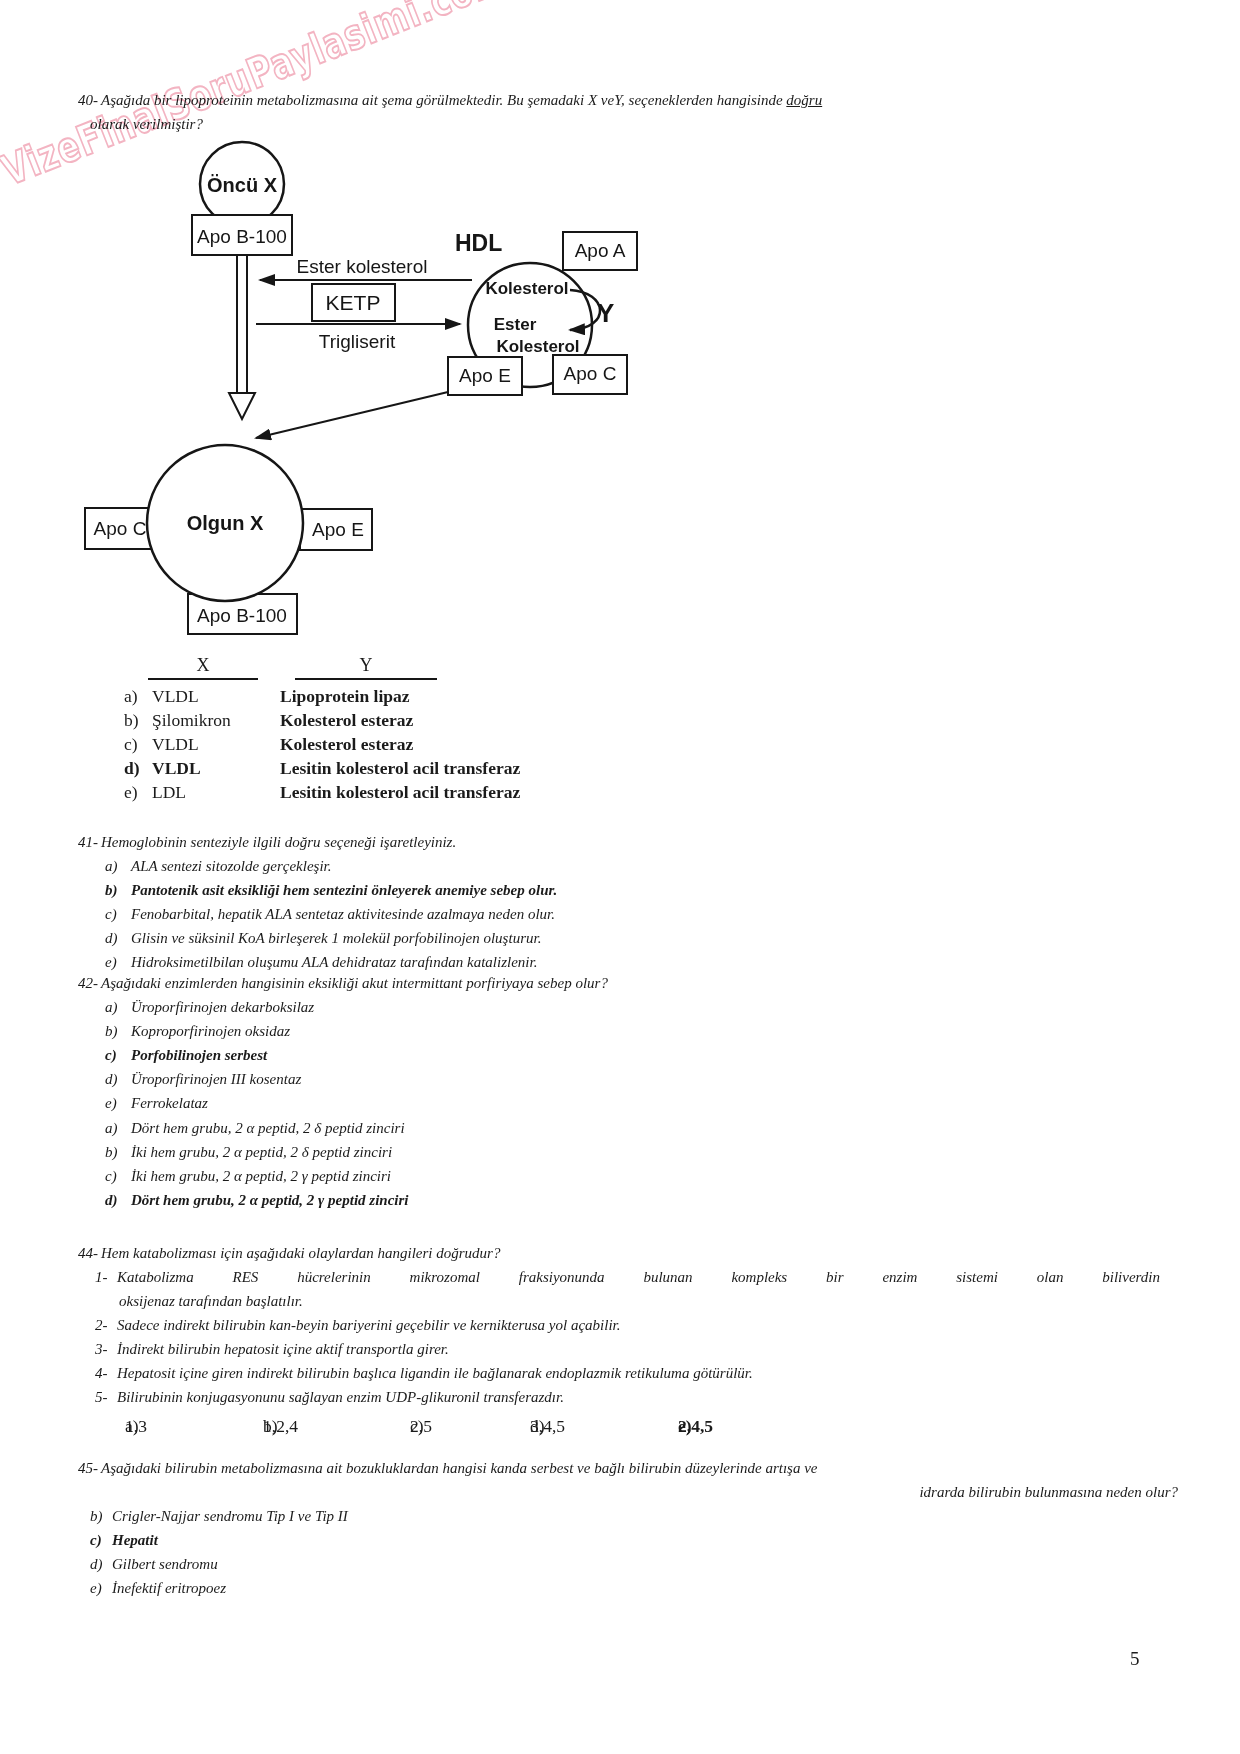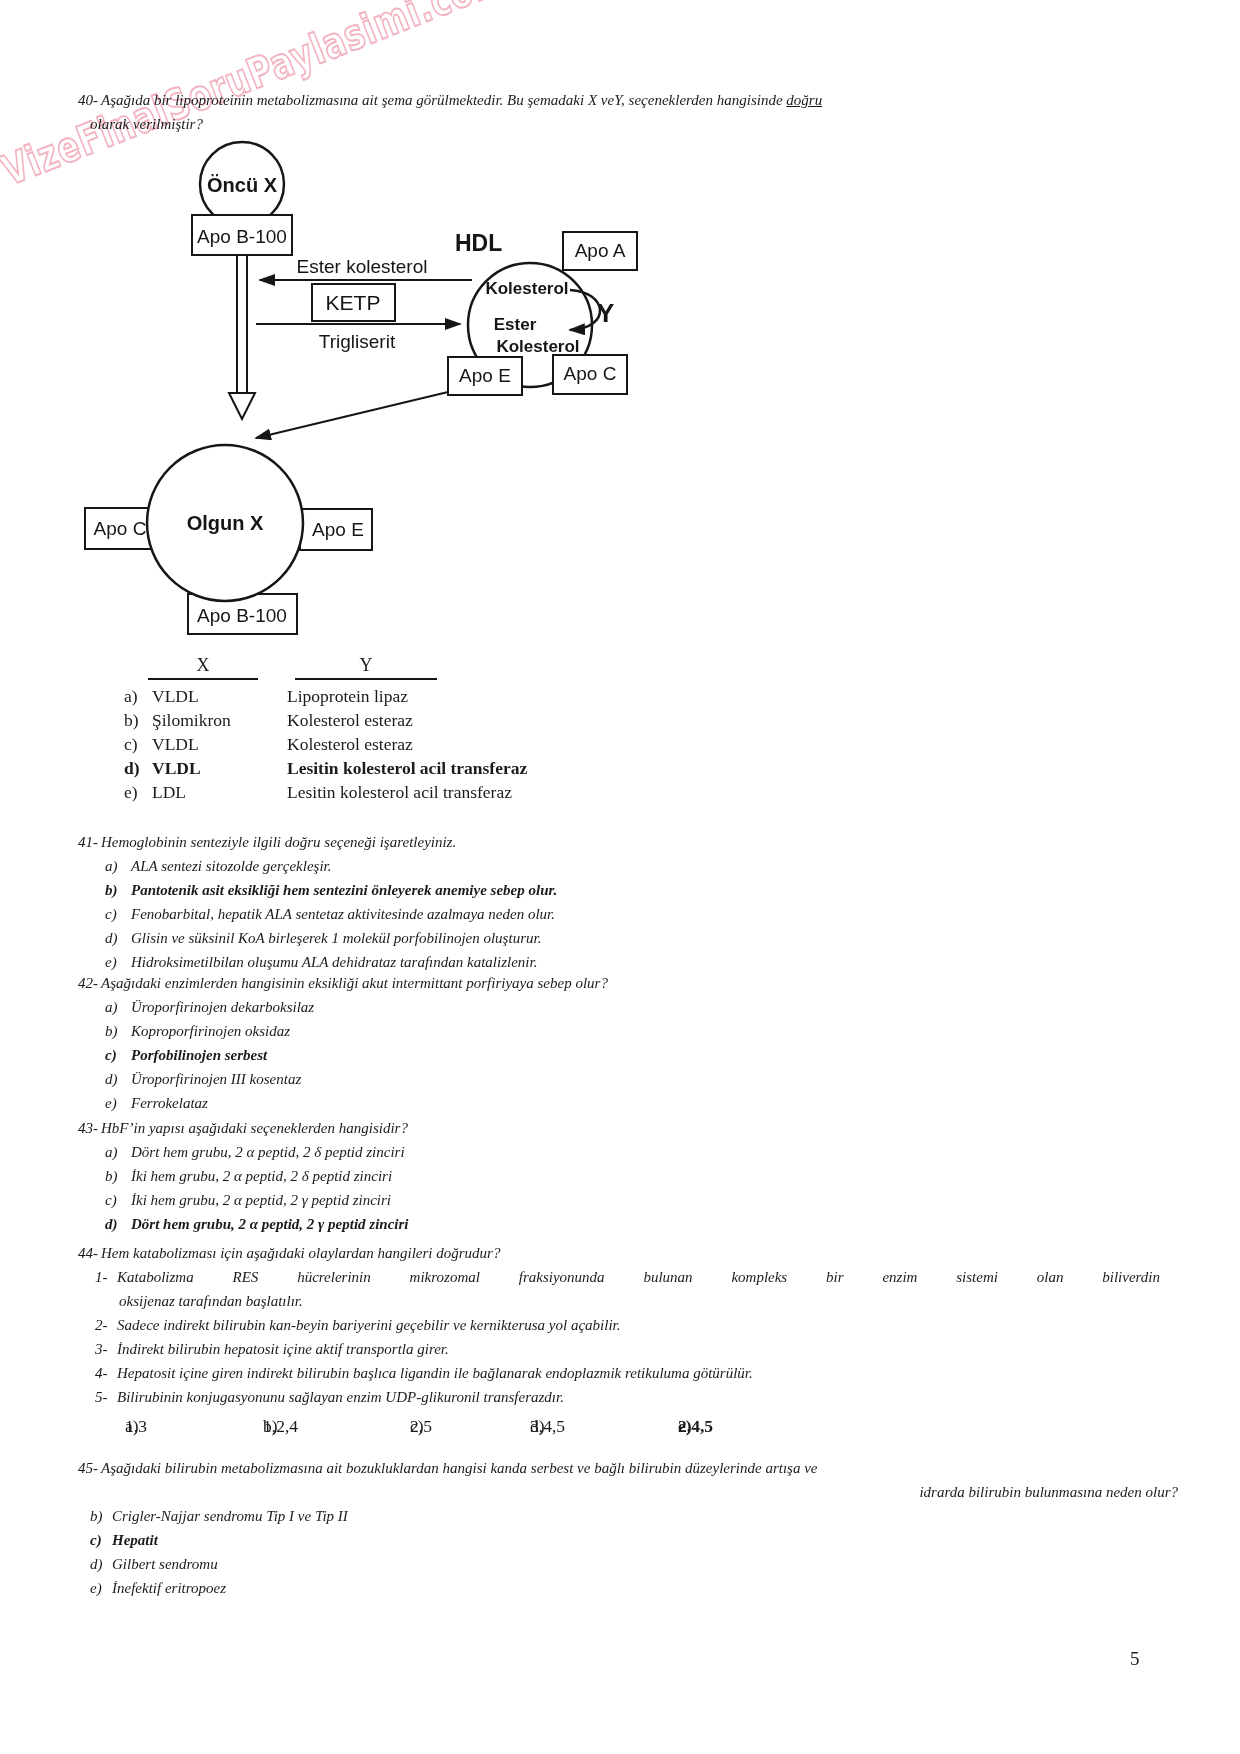--- a/index.html
+++ b/index.html
@@ -35,21 +35,21 @@
   .diagram { position:absolute; left:60px; top:132px; width:640px; height:515px; z-index:1; }
   .diagram svg { display:block; }
   .diagram text { font-family:"Liberation Sans", sans-serif; fill:#161616; }
   .diagram .b { font-weight:bold; }
   
   .xyhead { position:absolute; font-size:18px; text-align:center; border-bottom:2px solid #161616; height:23px; z-index:2; }
   .xyrow { position:absolute; left:124px; height:24px; font-size:17.5px; z-index:2; }
   .xyrow span { position:absolute; white-space:nowrap; }
   .xyrow .c1 { left:0; }
   .xyrow .c2 { left:28px; }
-  .xyrow .c3 { left:163px; }
+  .xyrow .c3 { left:156px;font-weight:bold; }
   
   .ansrow { position:absolute; left:0; top:1416px; width:1240px; height:24px; font-size:17.5px; z-index:2; }
   .ansrow span { position:absolute; white-space:nowrap; }
   .pageno { position:absolute; left:1130px; top:1648px; font-size:19px; z-index:2; }
 </style>
 </head>
 <body>
 
 <div class="page">
 
@@ -156,21 +156,20 @@
     <div class="opts">
       <div class="opt nowrap"><span class="letter">a)</span><span>Üroporfirinojen dekarboksilaz</span></div>
       <div class="opt nowrap"><span class="letter">b)</span><span>Koproporfirinojen oksidaz</span></div>
       <div class="opt nowrap bold"><span class="letter">c)</span><span>Porfobilinojen serbest</span></div>
       <div class="opt nowrap"><span class="letter">d)</span><span>Üroporfirinojen III kosentaz</span></div>
       <div class="opt nowrap"><span class="letter">e)</span><span>Ferrokelataz</span></div>
     </div>
   </div>
 
   <div class="q" style="top:1116px;">
-    <div class="nowrap"><span class="qnum">43-</span><span>HbF’in yapısı aşağıdaki seçeneklerden hangisidir?</span></div>
     <div class="opts">
       <div class="opt nowrap"><span class="letter">a)</span><span>Dört hem grubu, 2 α peptid, 2 δ peptid zinciri</span></div>
       <div class="opt nowrap"><span class="letter">b)</span><span>İki hem grubu, 2 α peptid, 2 δ peptid zinciri</span></div>
       <div class="opt nowrap"><span class="letter">c)</span><span>İki hem grubu, 2 α peptid, 2 γ peptid zinciri</span></div>
       <div class="opt nowrap bold"><span class="letter">d)</span><span>Dört hem grubu, 2 α peptid, 2 γ peptid zinciri</span></div>
     </div>
   </div>
 
   <div class="q" style="top:1241px;">
     <div class="nowrap"><span class="qnum">44-</span><span>Hem katabolizması için aşağıdaki olaylardan hangileri doğrudur?</span></div>

